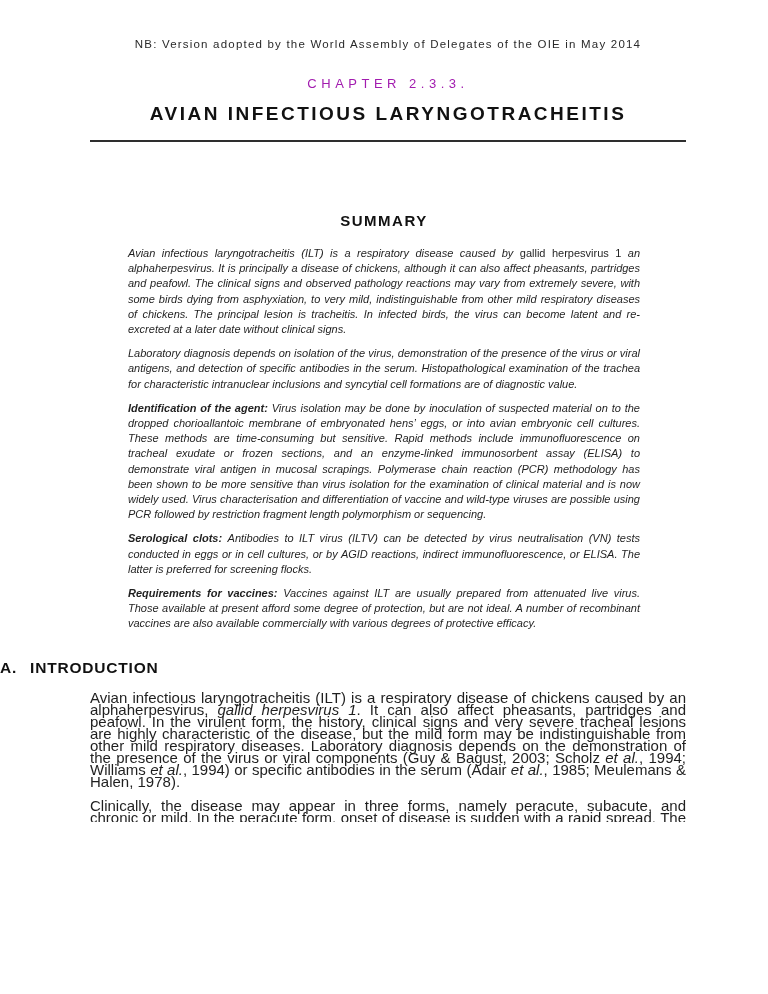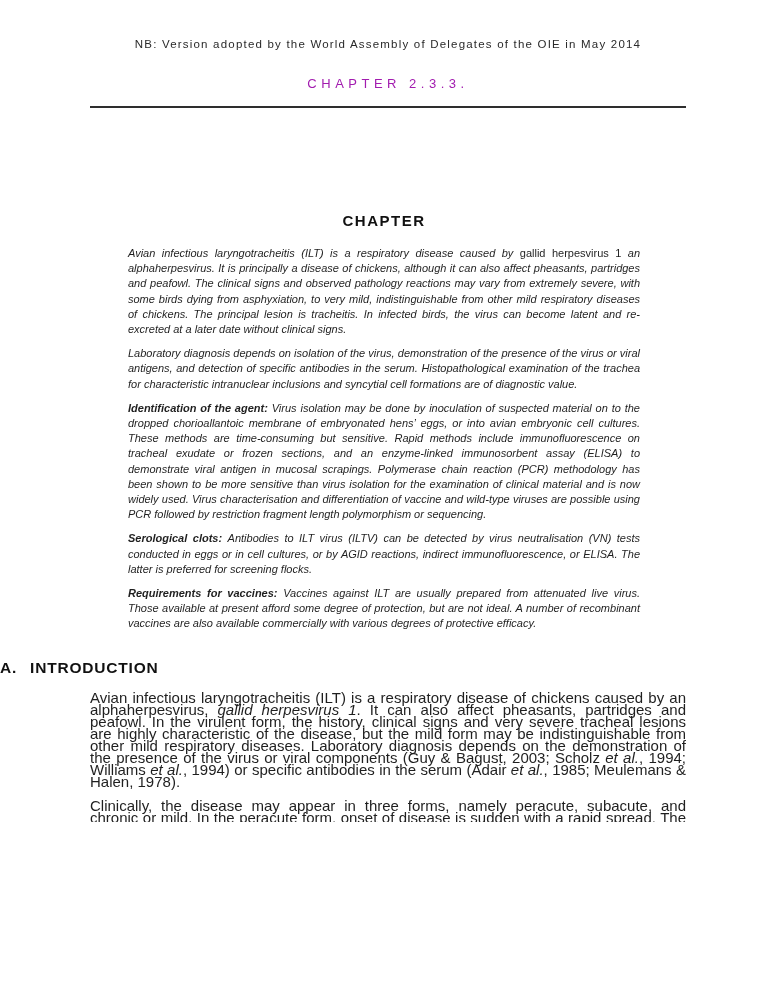--- a/index.html
+++ b/index.html
@@ -99,24 +99,25 @@
   .seg-bi { font-style: italic; font-weight: bold; }
 </style>
 </head>
 <body>
 
 <div class="page">
 
   <div class="header-block">
     <div class="header-note">NB: Version adopted by the World Assembly of Delegates of the OIE in May 2014</div>
     <div class="chapter-label">CHAPTER 2.3.3.</div>
+    <div class="page-title">AVIAN INFECTIOUS LARYNGOTRACHEITIS</div>
     <hr class="title-rule">
   </div>
 
-  <div class="summary-heading">CHAPTER</div>
+  <div class="summary-heading">SUMMARY</div>
 
   <div class="summary-body">
     <p><span class="seg-i">Avian infectious laryngotracheitis (ILT) is a respiratory disease caused by </span><span class="seg-r">gallid herpesvirus 1</span><span class="seg-i"> an alphaherpesvirus. It is principally a disease of chickens, although it can also affect pheasants, partridges and peafowl. The clinical signs and observed pathology reactions may vary from extremely severe, with some birds dying from asphyxiation, to very mild, indistinguishable from other mild respiratory diseases of chickens. The principal lesion is tracheitis. In infected birds, the virus can become latent and re-excreted at a later date without clinical signs.</span></p>
     <p><span class="seg-i">Laboratory diagnosis depends on isolation of the virus, demonstration of the presence of the virus or viral antigens, and detection of specific antibodies in the serum. Histopathological examination of the trachea for characteristic intranuclear inclusions and syncytial cell formations are of diagnostic value.</span></p>
     <p><span class="seg-bi">Identification of the agent: </span><span class="seg-i">Virus isolation may be done by inoculation of suspected material on to the dropped chorioallantoic membrane of embryonated hens’ eggs, or into avian embryonic cell cultures. These methods are time-consuming but sensitive. Rapid methods include immunofluorescence on tracheal exudate or frozen sections, and an enzyme-linked immunosorbent assay (ELISA) to demonstrate viral antigen in mucosal scrapings. Polymerase chain reaction (PCR) methodology has been shown to be more sensitive than virus isolation for the examination of clinical material and is now widely used. Virus characterisation and differentiation of vaccine and wild-type viruses are possible using PCR followed by restriction fragment length polymorphism or sequencing.</span></p>
     <p><span class="seg-bi">Serological clots: </span><span class="seg-i">Antibodies to ILT virus (ILTV) can be detected by virus neutralisation (VN) tests conducted in eggs or in cell cultures, or by AGID reactions, indirect immunofluorescence, or ELISA. The latter is preferred for screening flocks.</span></p>
     <p><span class="seg-bi">Requirements for vaccines: </span><span class="seg-i">Vaccines against ILT are usually prepared from attenuated live virus. Those available at present afford some degree of protection, but are not ideal. A number of recombinant vaccines are also available commercially with various degrees of protective efficacy.</span></p>
   </div>
 
   <div class="intro-heading">

